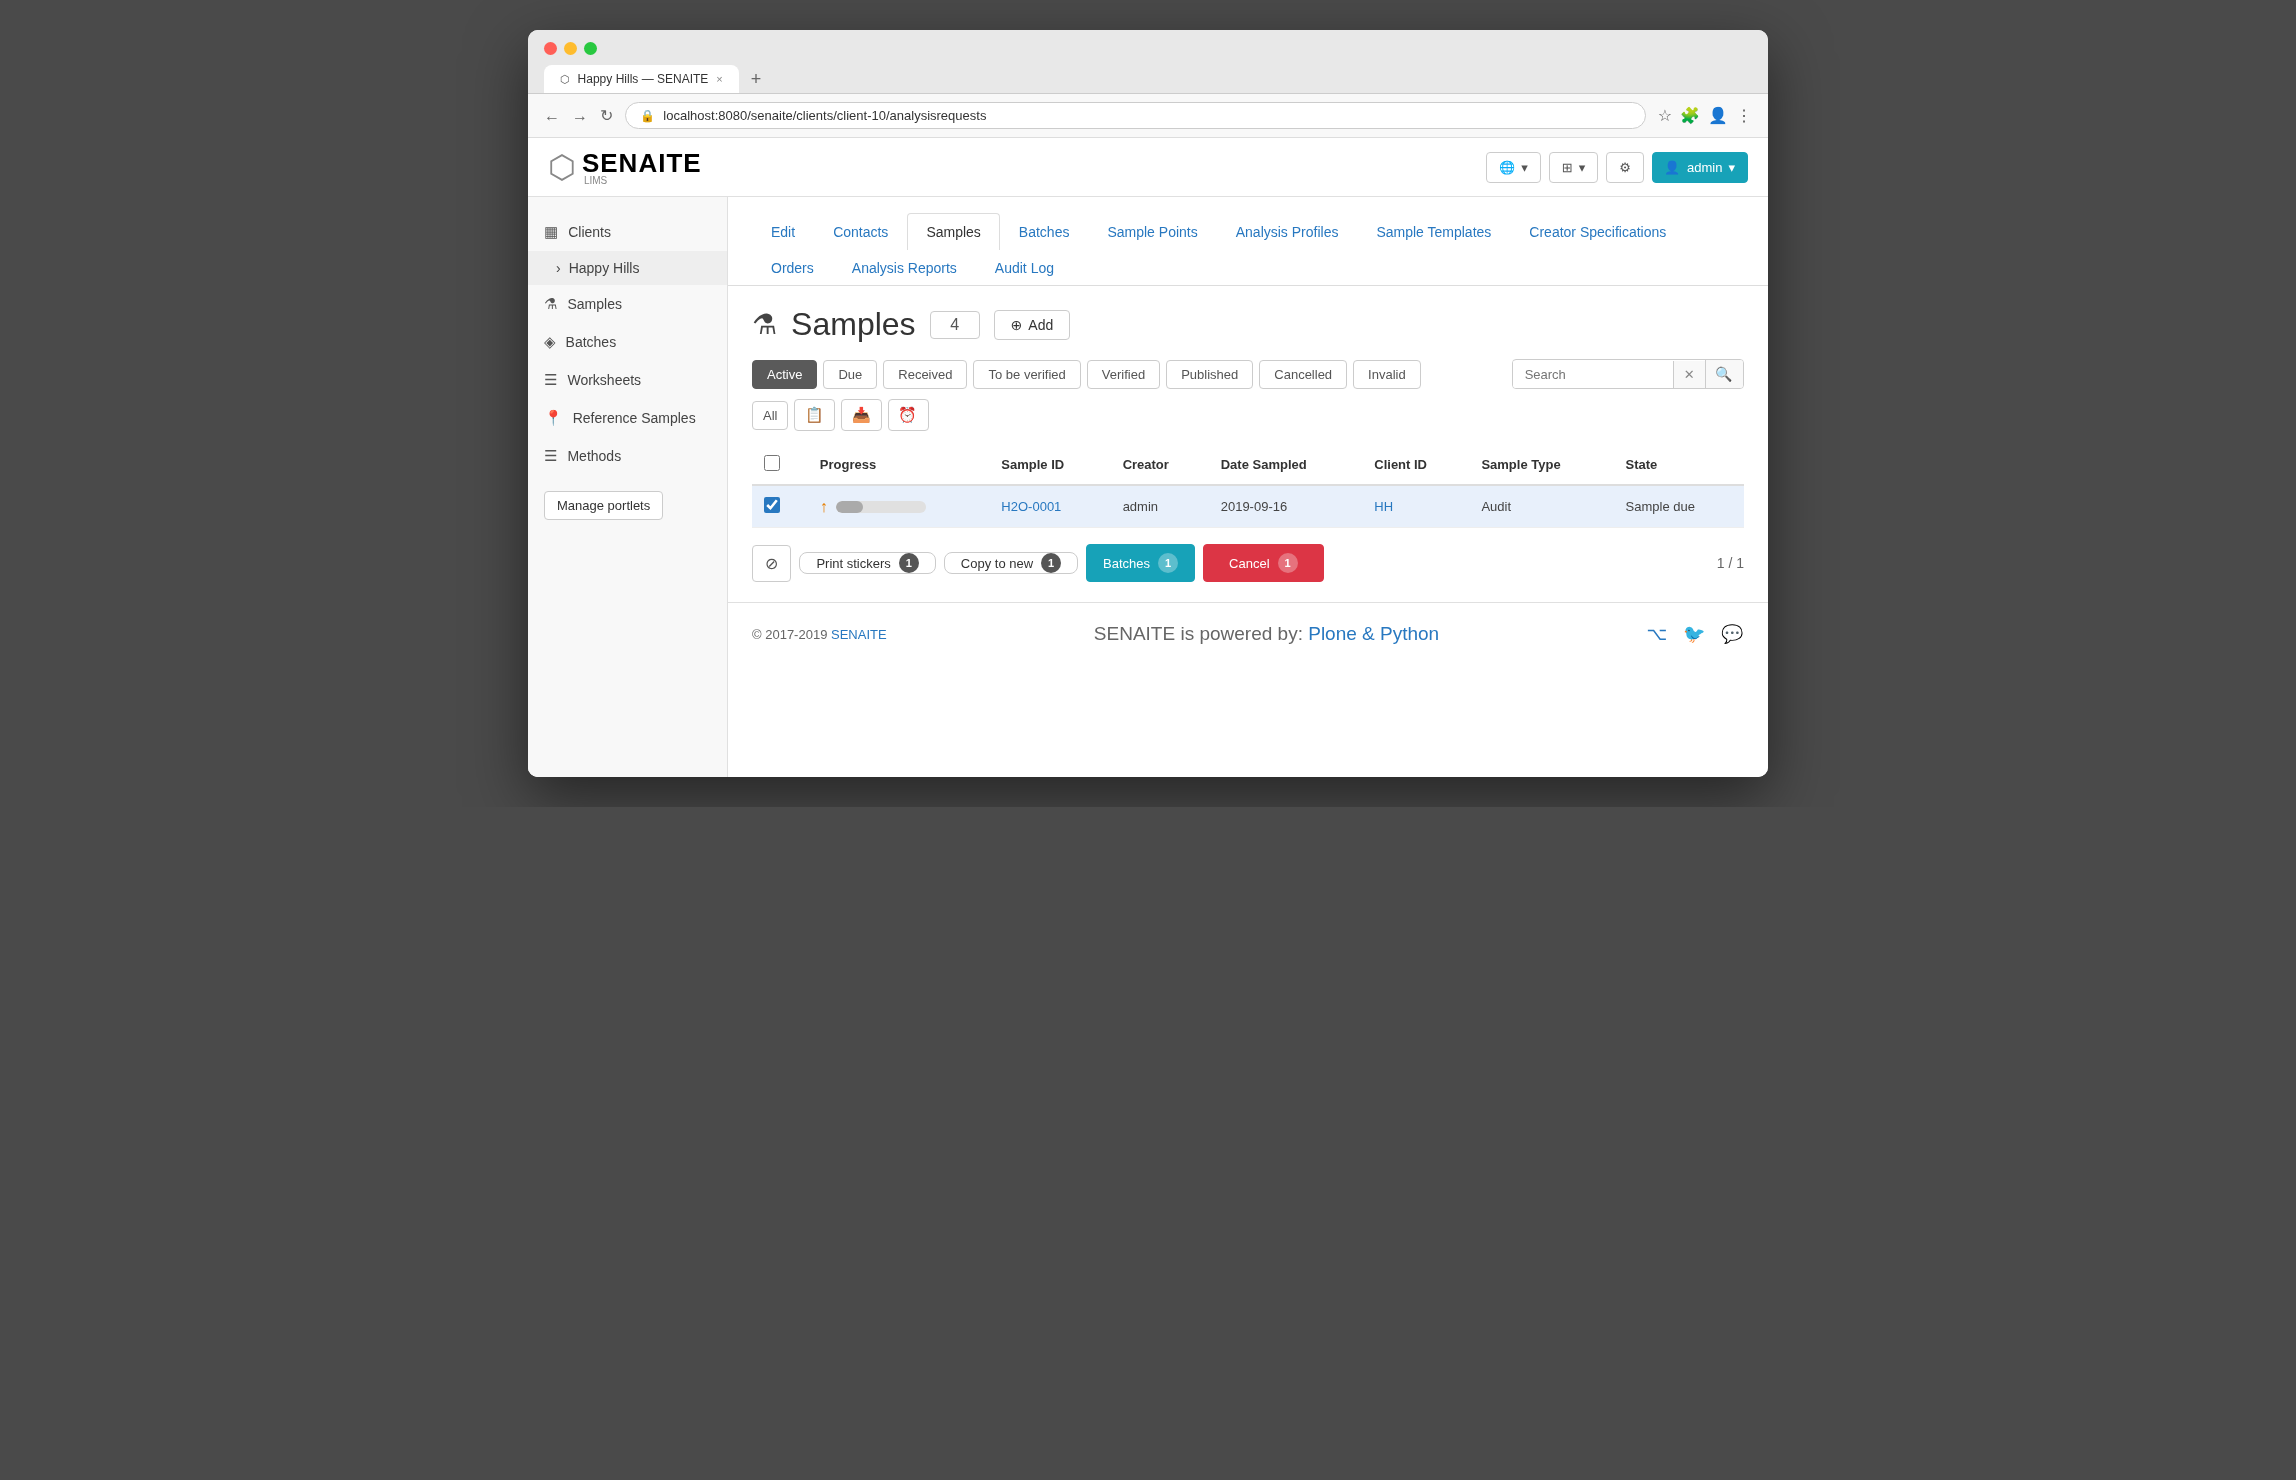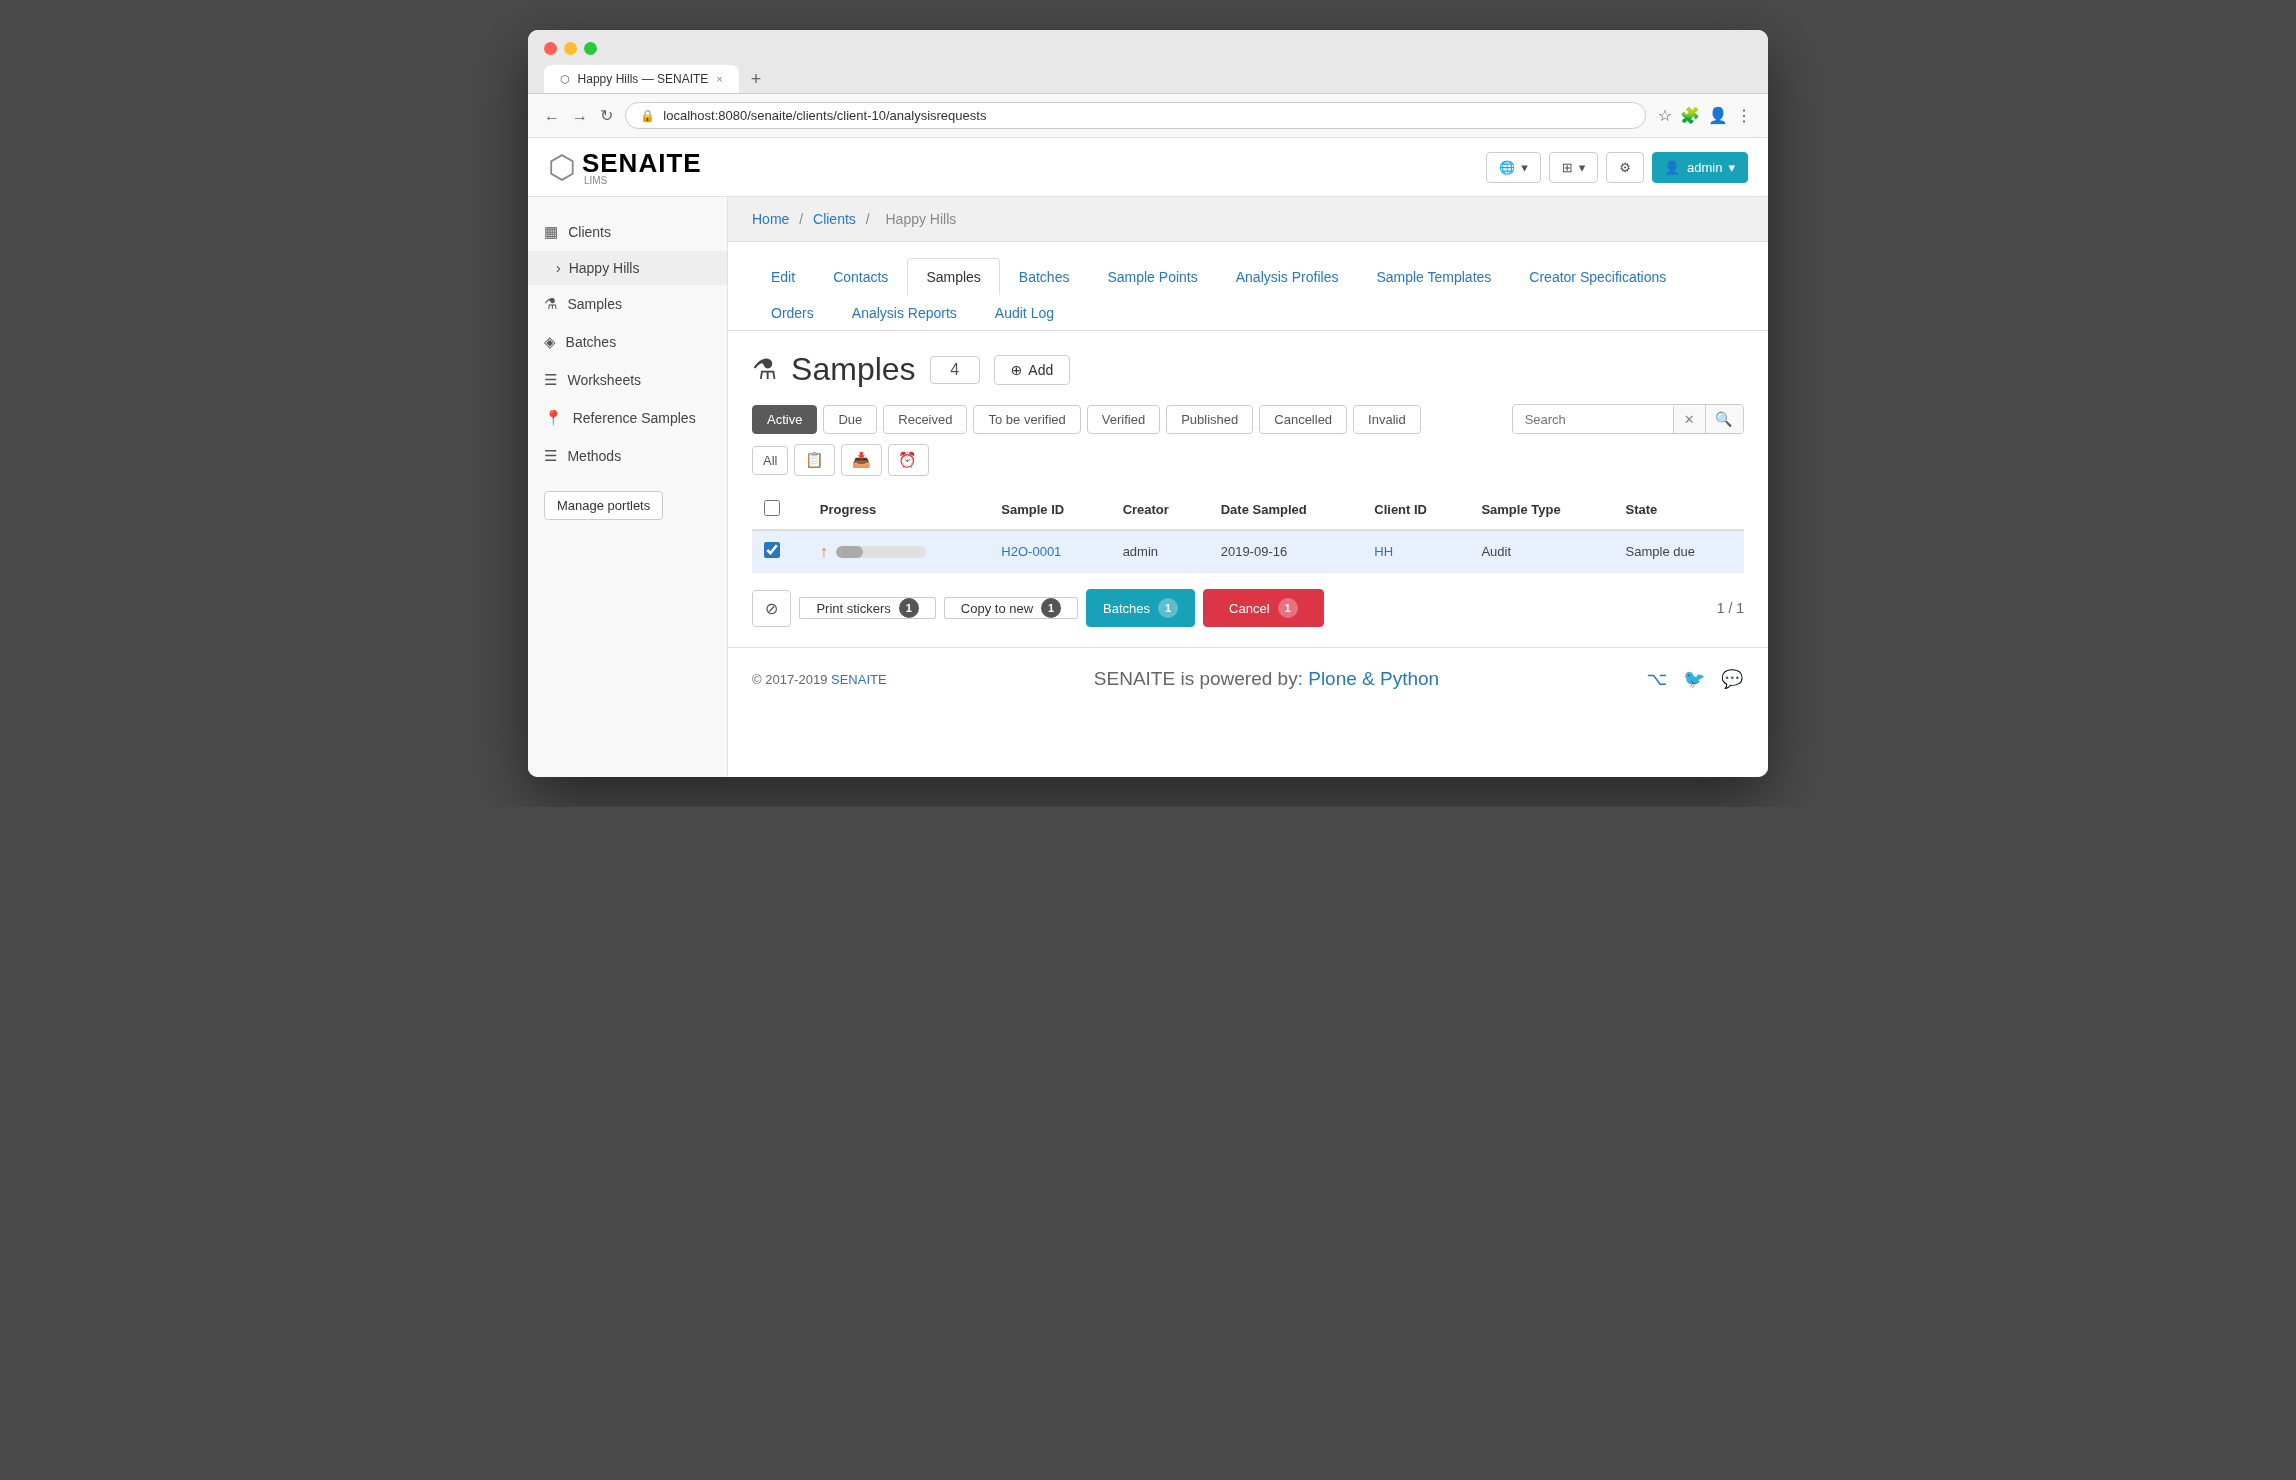--- a/index.html
+++ b/index.html
@@ -353,21 +353,21 @@
       background: #fff;
       border-radius: 4px;
       padding: 8px 12px;
       cursor: pointer;
       font-size: 16px;
       color: #555;
     }
     .action-label-btn {
       border: 1px solid #ccc;
       background: #fff;
-      border-radius: 2px;
+      border-radius: 8px;
       padding: 0 16px;
       cursor: pointer;
       font-size: 13px;
       color: #333;
       display: flex;
       align-items: center;
       gap: 8px;
     }
     .badge-count {
       background: #555;
@@ -525,27 +525,20 @@
         </div>
         <div class="sidebar-item">
           <span class="icon">☰</span>
           <span>Methods</span>
         </div>
         <button class="manage-portlets-btn">Manage portlets</button>
       </div>
 
       <div class="content-area">
 
-        <div class="breadcrumb">
-          <a href="#">Home</a>
-          <span>/</span>
-          <a href="#">Clients</a>
-          <span>/</span>
-          <span>Happy Hills</span>
-        </div>
 
         <div class="tabs">
           <div class="tab-item">Edit</div>
           <div class="tab-item">Contacts</div>
           <div class="tab-item active">Samples</div>
           <div class="tab-item">Batches</div>
           <div class="tab-item">Sample Points</div>
           <div class="tab-item">Analysis Profiles</div>
           <div class="tab-item">Sample Templates</div>
           <div class="tab-item">Creator Specifications</div>

